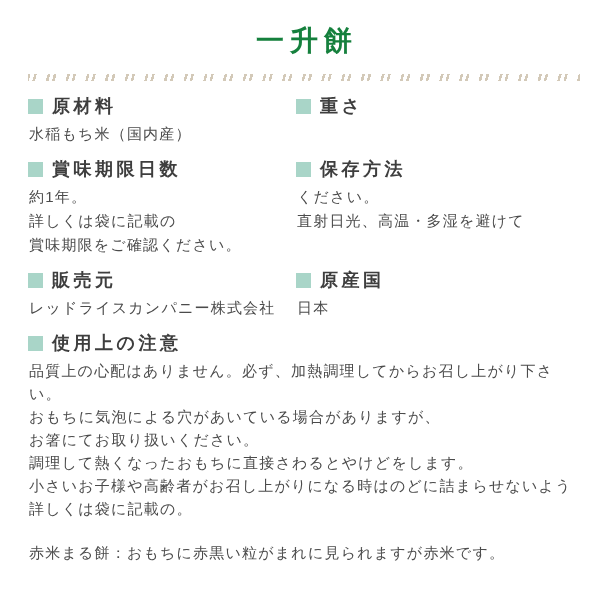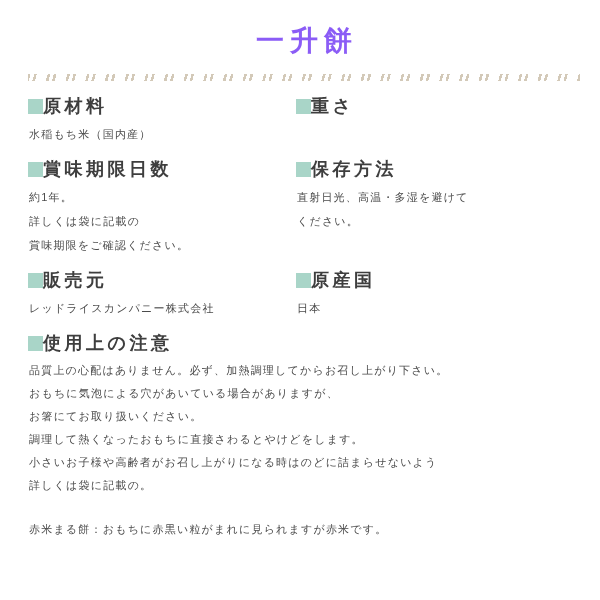--- a/index.html
+++ b/index.html
@@ -20,21 +20,21 @@
     width:600px;height:600px;
     padding:22px 20px 0 28px;
   }
   .title{
     text-align:center;
     font-size:28px;
     line-height:38px;
     font-weight:bold;
     letter-spacing:6px;
     padding-left:6px; 
-    color:#8b5cf6;
+    color:#15803d;
   }
   .dotted-divider{
     margin-top:14px;
     height:7px;
     background:repeating-linear-gradient(
       105deg,
       var(--divider) 0px, var(--divider) 2.5px,
       transparent 2.5px, transparent 6px,
       var(--divider) 6px, var(--divider) 8.5px,
       transparent 8.5px, transparent 19px
@@ -43,34 +43,35 @@
   .spec-grid{
     margin-top:14px;
     display:grid;
     grid-template-columns:268px 1fr;
     column-gap:0;
   }
   .section{margin-bottom:12px;}
   .section-header{
     display:flex;
     align-items:center;
+    gap:9px;
     font-size:18px;
     line-height:22px;
     font-weight:bold;
     letter-spacing:3.5px;
     color:var(--heading);
   }
   .marker{
     width:15px;height:15px;
     background:var(--accent);
     flex:0 0 auto;
   }
   .section-body{
     margin:5px 0 0 1px;
-    font-size:11px;
+    font-size:15px;
     line-height:24px;
     letter-spacing:1.2px;
     color:var(--body);
   }
   .usage .section-body{line-height:23px;}
   .usage .note{margin-top:21px;}
 </style>
 </head>
 <body>
 
@@ -110,22 +111,22 @@
         <div>賞味期限をご確認ください。</div>
       </div>
     </div>
 
     <div class="section">
       <div class="section-header">
         <span class="marker"></span>
         <span>保存方法</span>
       </div>
       <div class="section-body">
+        <div>ください。</div>
         <div>直射日光、高温・多湿を避けて</div>
-        <div>ください。</div>
       </div>
     </div>
 
     <div class="section">
       <div class="section-header">
         <span class="marker"></span>
         <span>販売元</span>
       </div>
       <div class="section-body">
         <div>レッドライスカンパニー株式会社</div>

